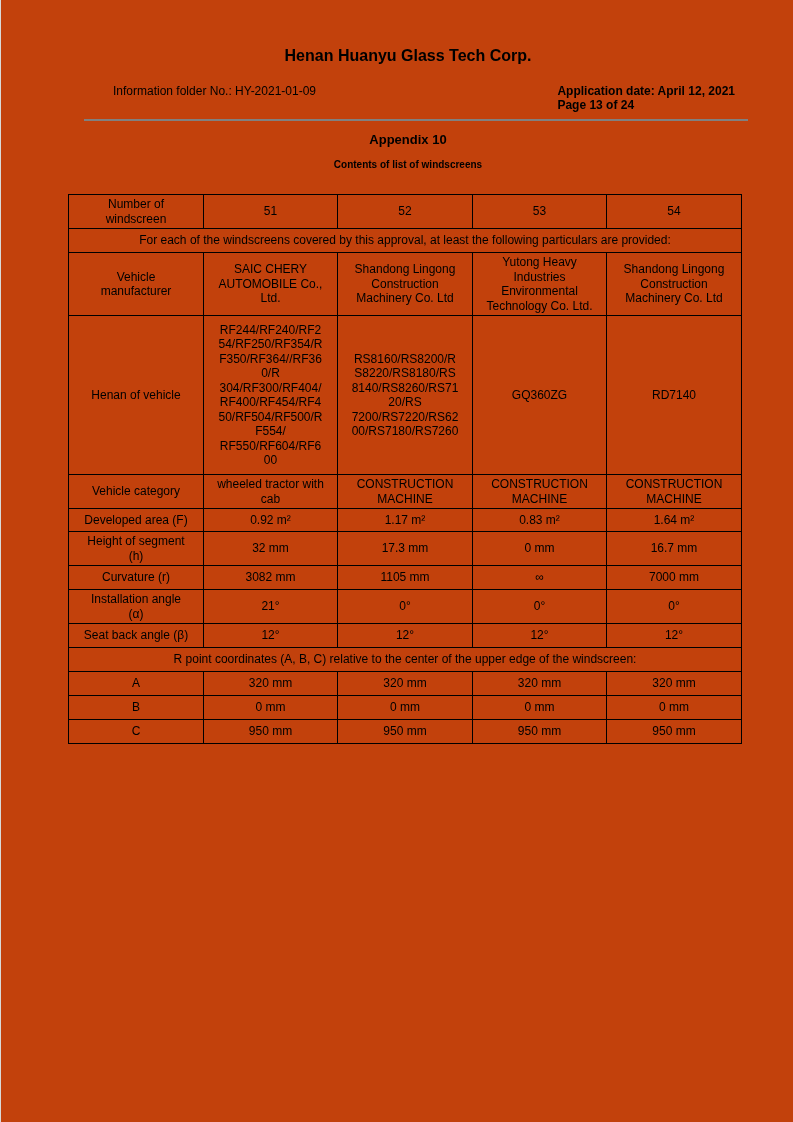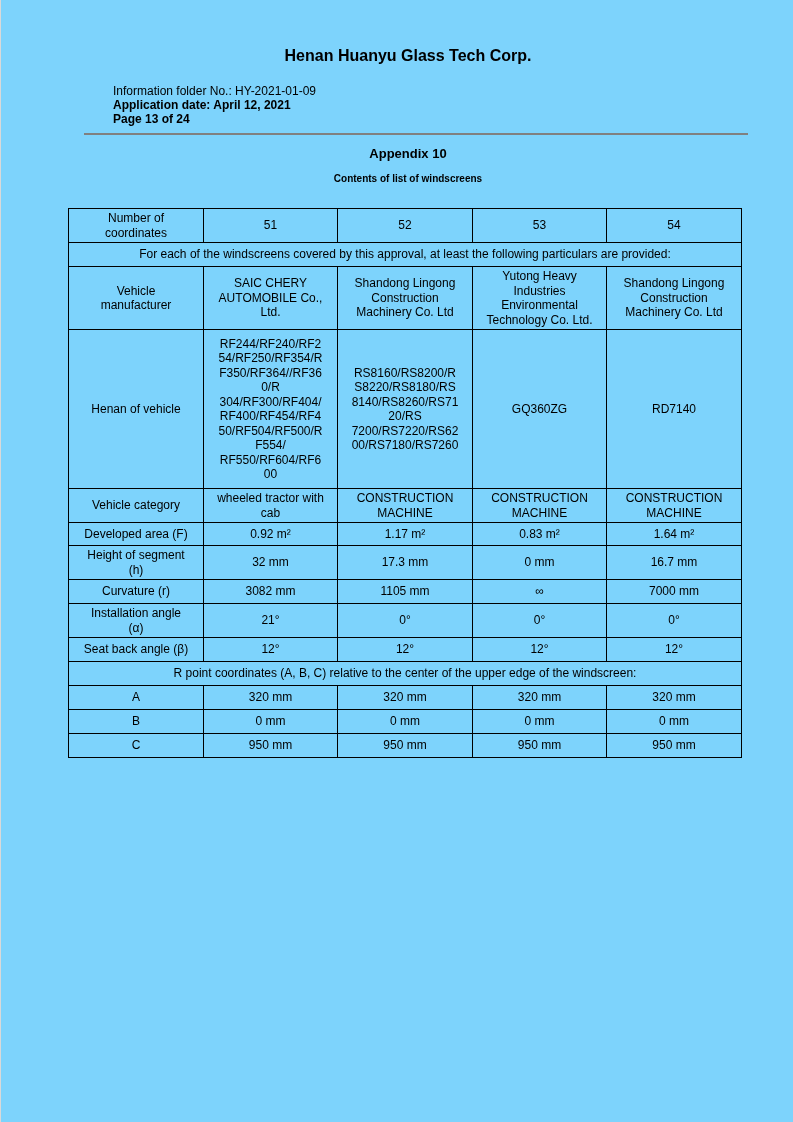--- a/index.html
+++ b/index.html
@@ -6,21 +6,21 @@
   html, body { background: #ffffff; }
   body {
     font-family: "Liberation Sans", sans-serif;
     color: #000000;
     width: 793px;
   }
   .page {
     position: relative;
     width: 793px;
     height: 1122px;
-    background: #7dd3fc;
+    background: #c2410c;
     overflow: hidden;
     box-shadow: inset 1px 0 0 #d9d9d9;
   }
   .content {
     position: absolute;
     left: 68px;
     top: 0;
     width: 680px;
   }
   .company-title {
@@ -32,21 +32,20 @@
   }
   .info-row {
     margin-top: 19px;
     display: flex;
     justify-content: space-between;
     align-items: flex-start;
     padding-left: 45px;
     padding-right: 13px;
     font-size: 12px;
     line-height: 14px;
-    flex-direction: column;
   }
   .info-right { text-align: left; font-weight: bold; }
   .info-right div { line-height: 14px; }
   .header-rule {
     margin-top: 7px;
     margin-left: 16px;
     width: 664px;
     height: 2px;
     background: #808080;
   }
@@ -124,21 +123,21 @@
         <col style="width:135px">
           <col style="width:134px">
           <col style="width:135px">
           <col style="width:134px">
           <col style="width:135px">
       </colgroup>
 
       <tbody>
           <tr class="rh-num">
         <th>Number of
-coordinates</th>
+windscreen</th>
         <td>51</td>
         <td>52</td>
         <td>53</td>
         <td>54</td>
       </tr>
 
       <tr class="rh-note">
         <td class="note-cell" colspan="5">For each of the windscreens covered by this approval, at least the following particulars are provided:</td>
       </tr>
 

